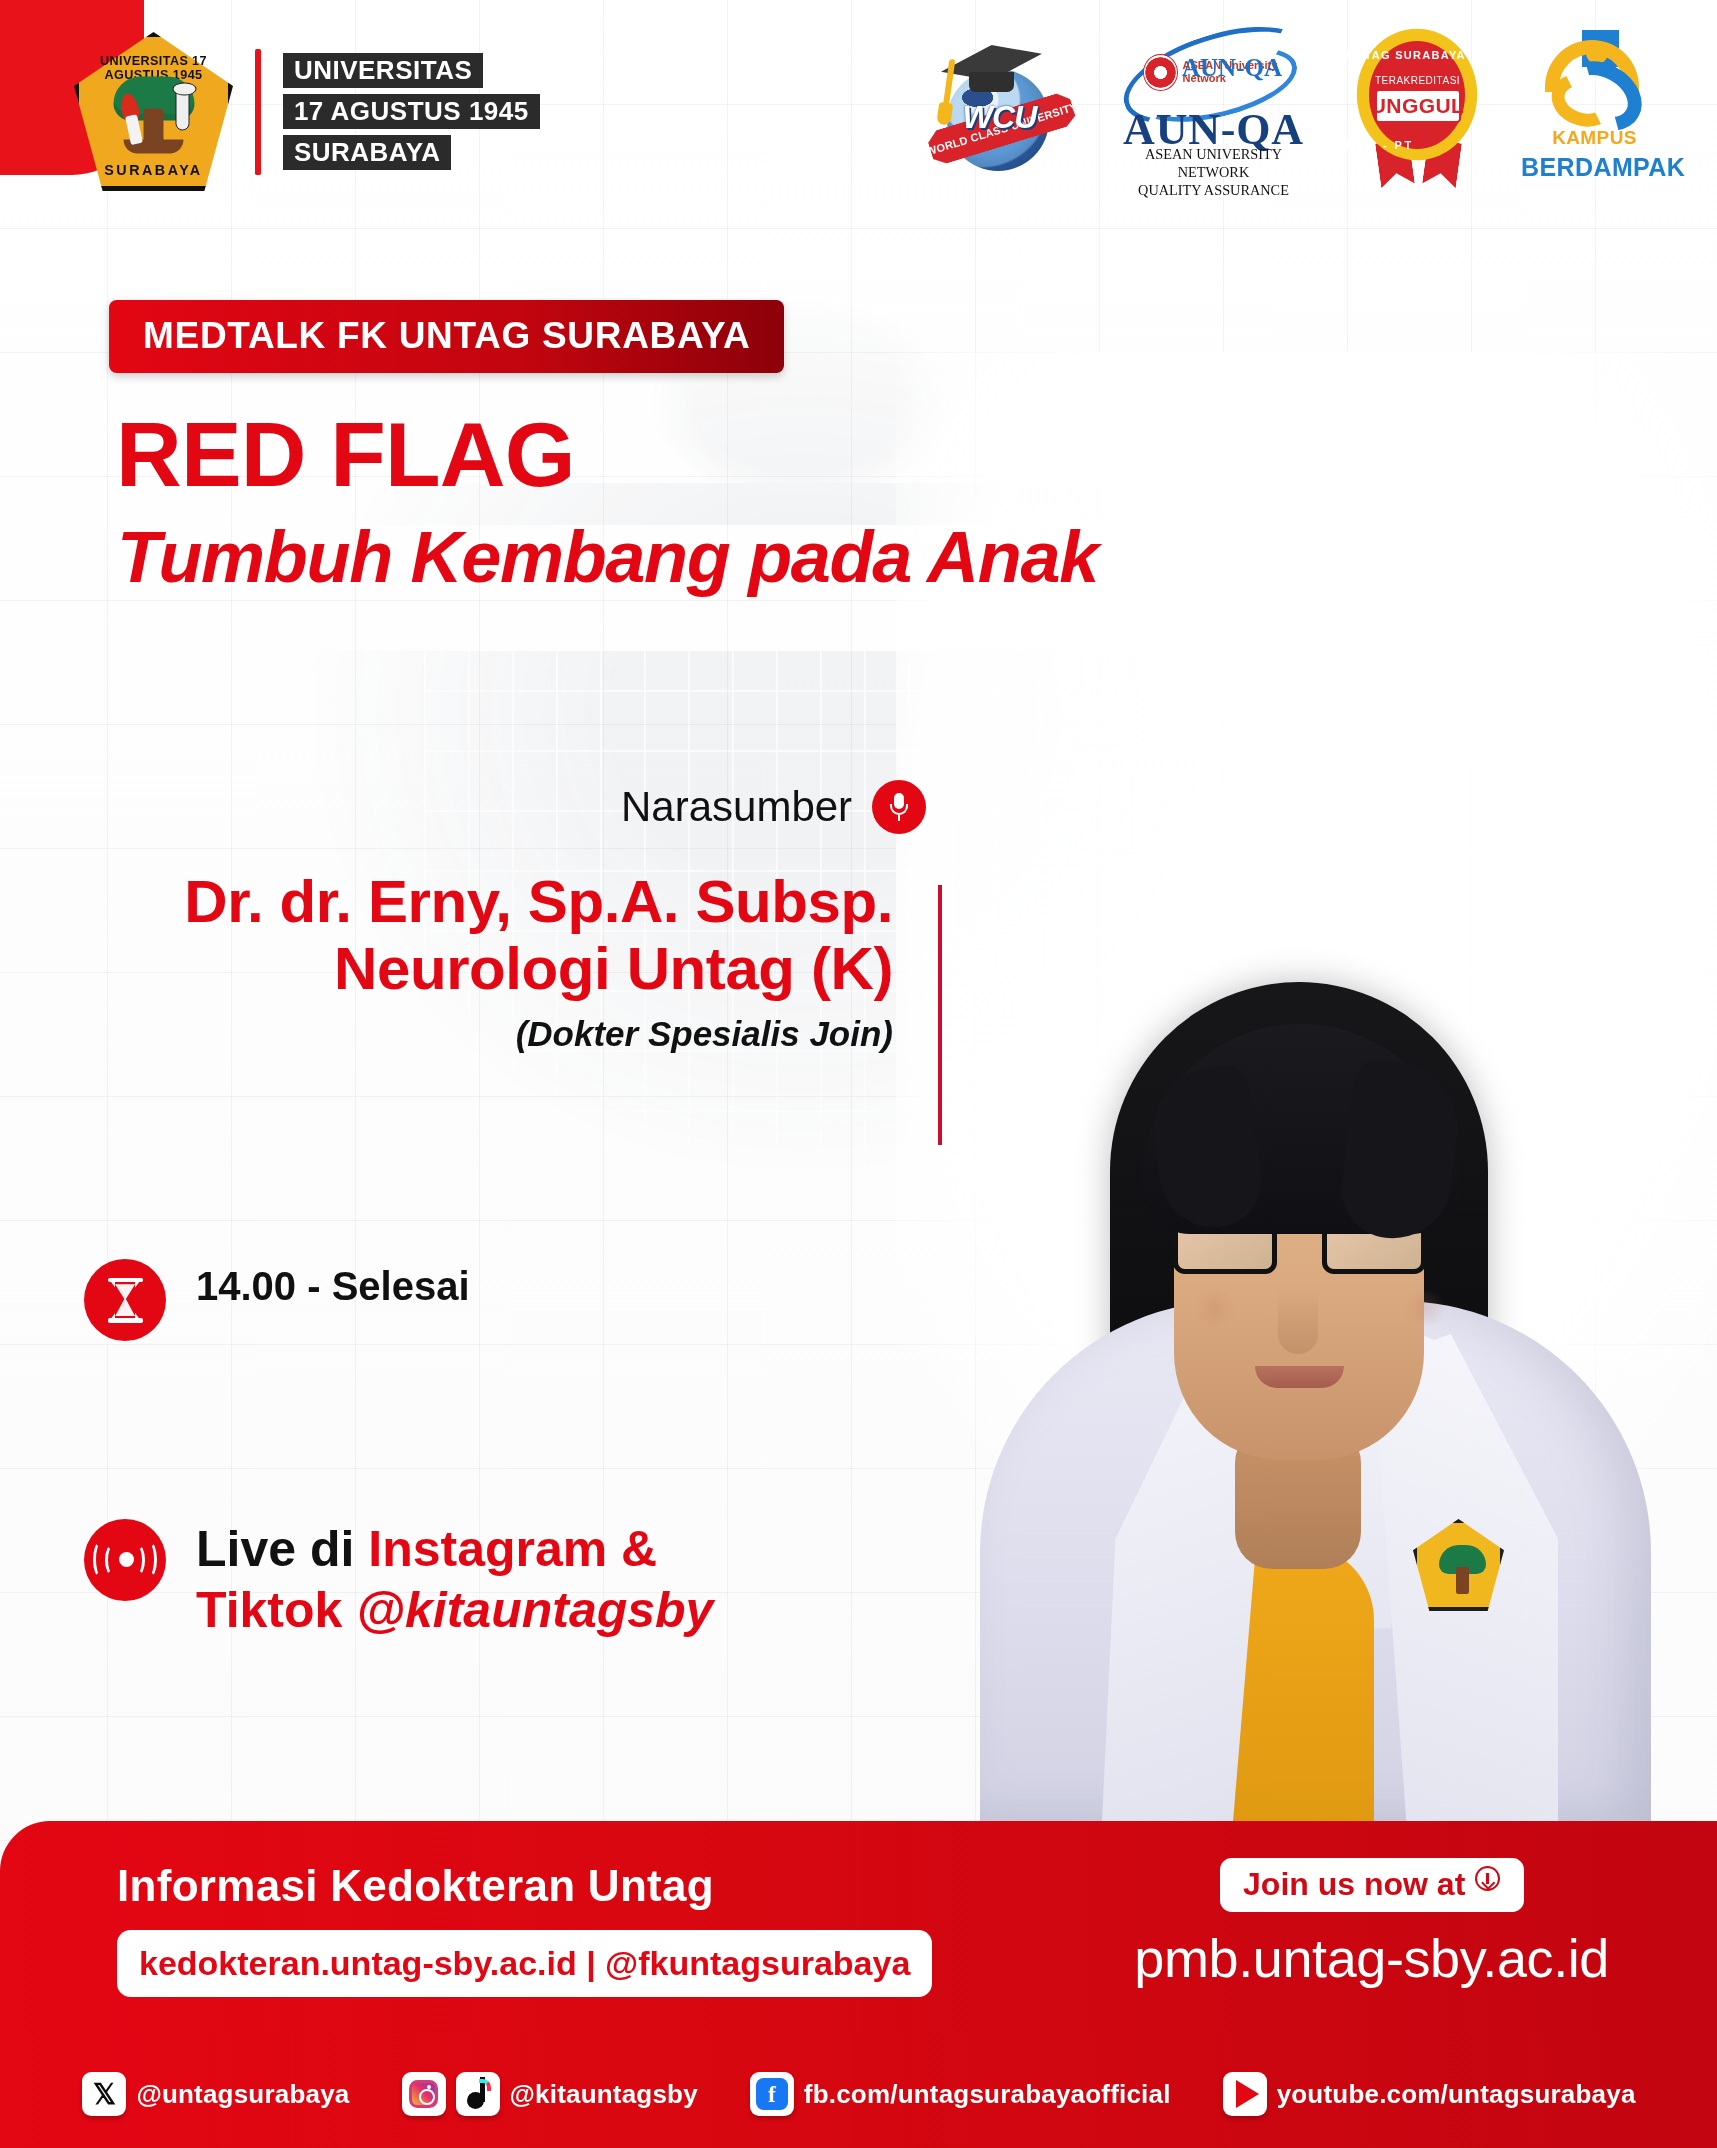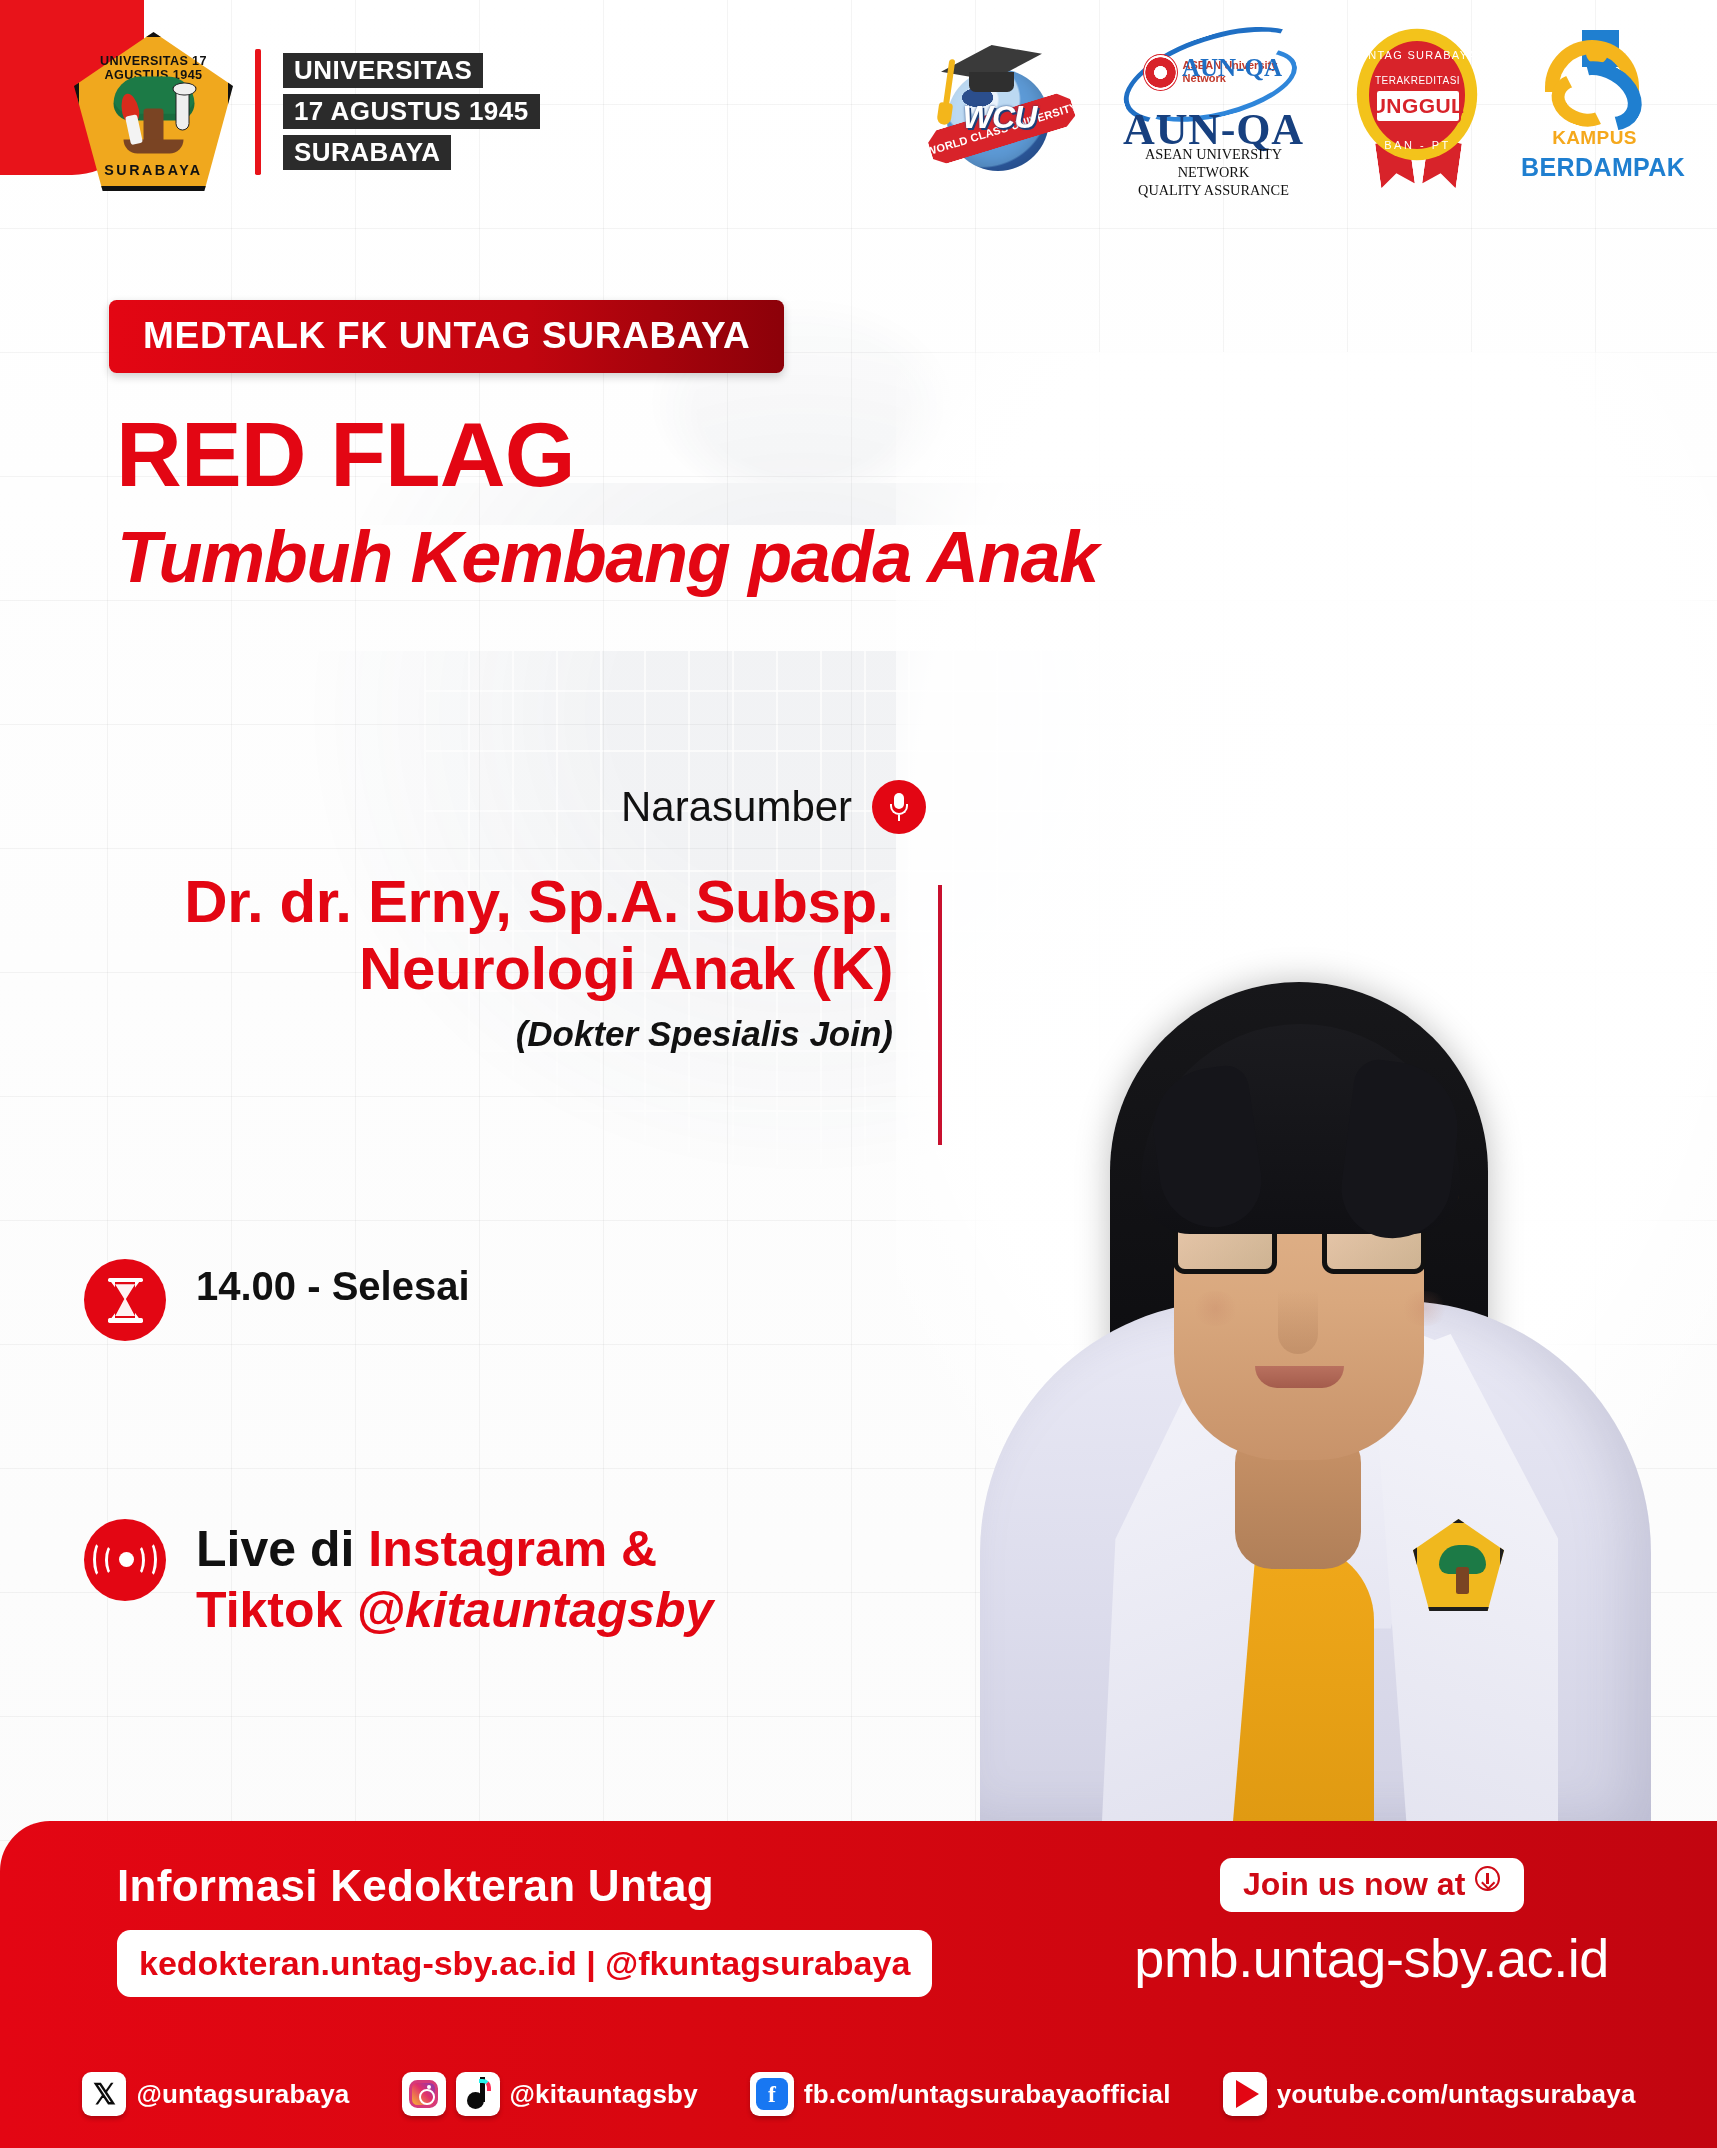--- a/index.html
+++ b/index.html
@@ -187,22 +187,22 @@
   .unggul-oval{
     position:absolute; left:15px; top:3.4px; width:112px; height:123px;
     border-radius:50%; background:#f3c31b;
     box-shadow:0 0 0 4.2px #f3c31b;
   }
   .unggul-oval::before{
     content:""; position:absolute; inset:5.9px; border-radius:50%;
     background:#d8232a; border:2.5px solid #f3c31b;
   }
   .unggul-top, .unggul-bottom{
-    position:absolute; left:0; right:0; text-align:center; color:#fff;
-    font-size:11px; font-weight:400; letter-spacing:1.3px;
+    position:absolute; left:0; right:0; color:#fff;
+    font-size:11px; font-weight:700; letter-spacing:1.3px;
   }
   .unggul-top{ top:18.5px; }
   .unggul-bottom{ bottom:30px; letter-spacing:2.5px; }
   .unggul-akr{ position:absolute; left:0; right:0; top:45px; text-align:center; color:#fff; font-size:10px; letter-spacing:0.5px; }
   .unggul-word{
     position:absolute; left:28.5px; top:59px; width:86px; height:34px;
     background:#fff; border:2.5px solid #d8232a; border-radius:4.2px;
     display:flex; align-items:center; justify-content:center;
     color:#d8232a; font-weight:800; font-size:21px; letter-spacing:0.4px;
   }
@@ -585,21 +585,21 @@
       <div class="mic-glyph">
           <div class="cap"></div>
           <div class="arc"></div>
           <div class="stem"></div>
         </div>
     </div>
   </div>
 
   <div class="speaker-block">
     <div class="speaker-name">Dr. dr. Erny, Sp.A. Subsp.</div>
-    <div class="speaker-name">Neurologi Anak (K)</div>
+    <div class="speaker-name">Neurologi Untag (K)</div>
     <div class="speaker-role">(Dokter Spesialis Join)</div>
   </div>
   <div class="speaker-divider"></div>
 
   <div class="info-row date">
     <div class="icon-circle hg-circle">
       <div class="hg-glyph">
           <div class="top"></div>
           <div class="body"></div>
           <div class="sand"></div>

